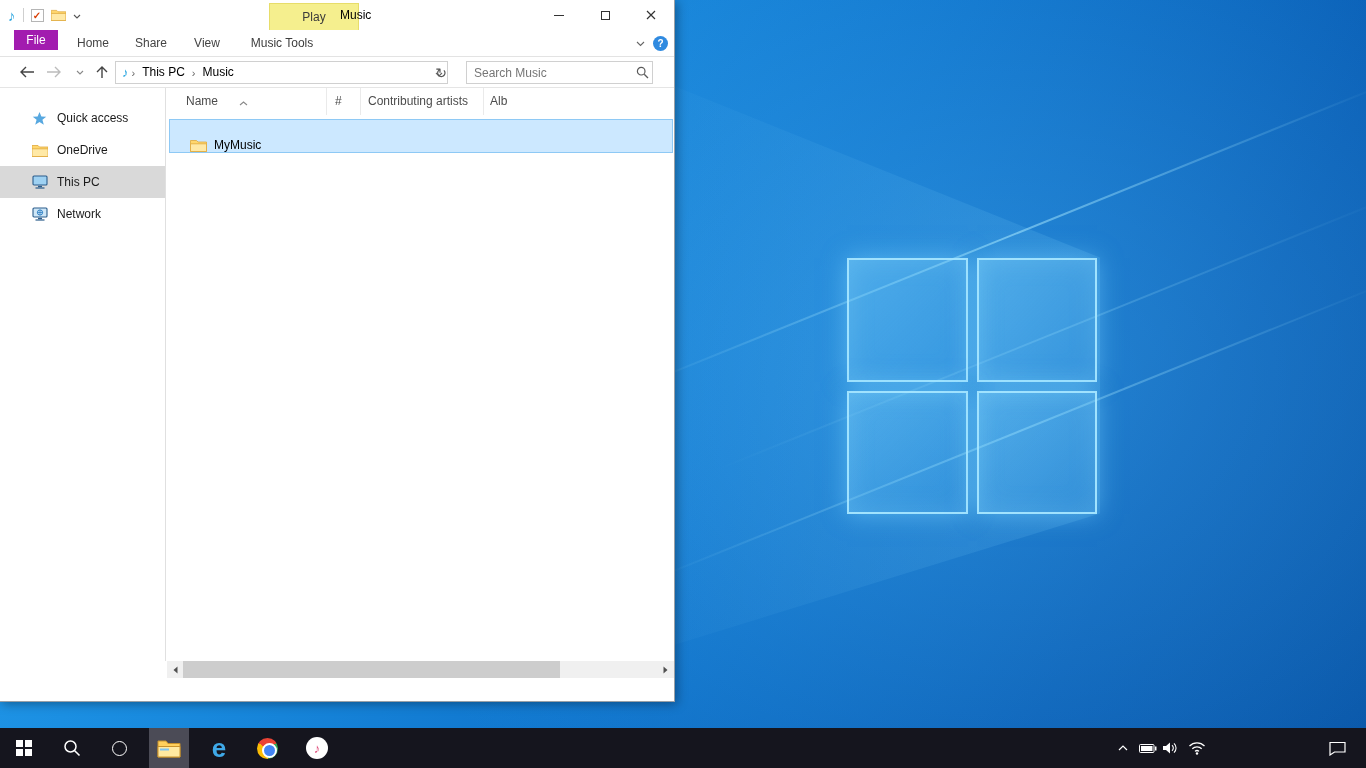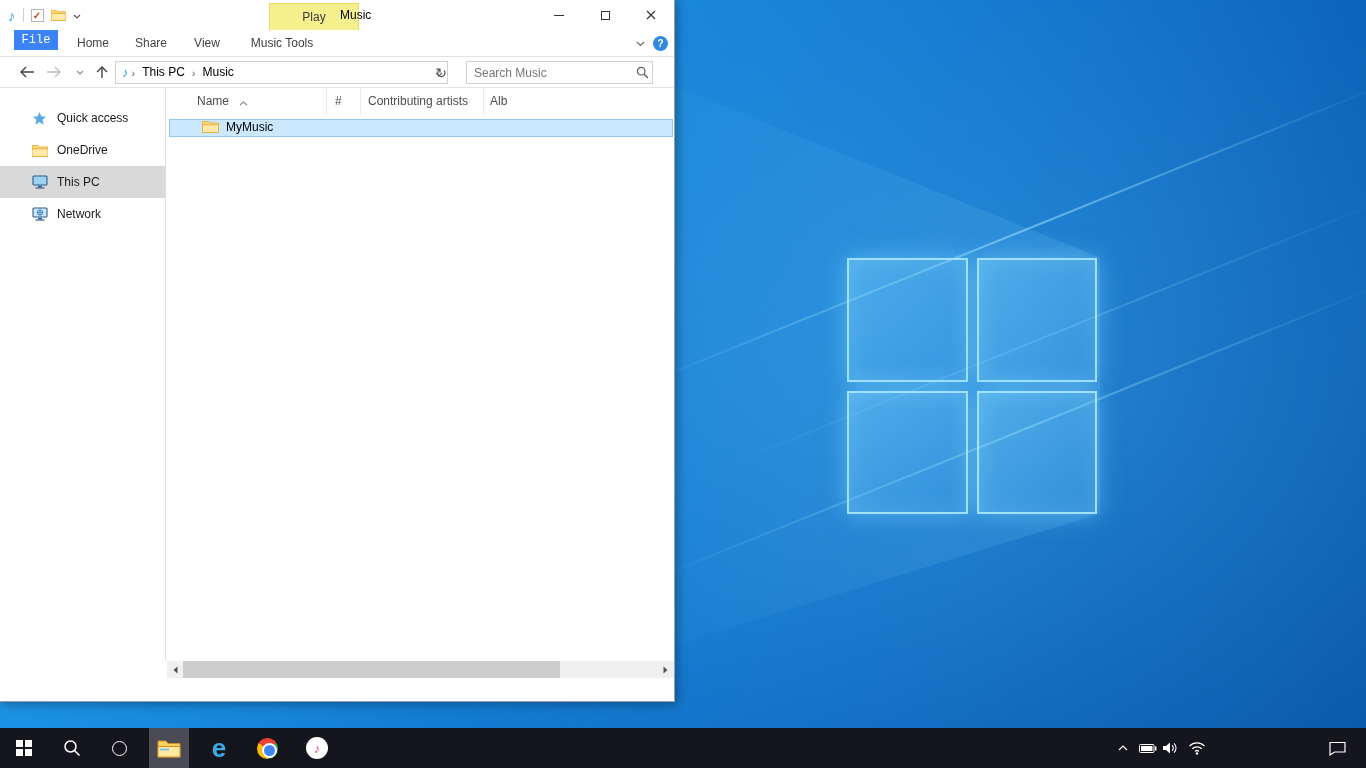--- a/index.html
+++ b/index.html
@@ -43,22 +43,22 @@
     display: flex; align-items: center; justify-content: center; color: #3b3b3b; margin-left: 32px; }
   .window-title { position: absolute; left: 340px; top: 0; height: 30px; line-height: 30px; color: #000; }
   .win-controls { position: absolute; right: 0; top: 0; display: flex; height: 30px; }
   .ctrl { width: 46px; height: 30px; display: flex; align-items: center; justify-content: center; color: #333; }
   .min-glyph { width: 10px; height: 1px; background: #333; }
   .max-glyph { width: 9px; height: 9px; border: 1px solid #333; }
 
   
   .tabrow { position: absolute; top: 30px; left: 0; right: 0; height: 27px; background: #fff;
     border-bottom: 1px solid #e3e3e3; }
-  .file-tab { position: absolute; left: 14px; top: 0; width: 44px; height: 20px; background: #3b82f6;
-    color: #fff; display: flex; align-items: center; justify-content: center; font-family: Liberation Mono, monospace; }
+  .file-tab { position: absolute; left: 14px; top: 0; width: 44px; height: 20px; background: #a21caf;
+    color: #fff; display: flex; align-items: center; justify-content: center; }
   .rtab { position: absolute; top: 0; height: 26px; display: flex; align-items: center;
     justify-content: center; color: #444; }
   .tab-home { left: 70px; width: 46px; } .tab-share { left: 128px; width: 46px; text-align: right; } .tab-view { left: 186px; width: 42px; }
   .contextual-group { position: absolute; left: 238px; top: 0; width: 88px; height: 26px;
     display: flex; align-items: center; justify-content: center; color: #3d3d3d; }
   .ribbon-expand { position: absolute; right: 27px; top: 7px; width: 14px; height: 14px;
     display: flex; align-items: center; justify-content: center; }
   .help-btn { position: absolute; right: 6px; top: 6px; width: 15px; height: 15px; border-radius: 50%;
     background: #2f8ae0; color: #fff; font-size: 10px; font-weight: bold;
     display: flex; align-items: center; justify-content: center; }
@@ -89,28 +89,28 @@
     border-right: 1px solid #e0e0e0; padding-top: 14px; }
   .side-item { height: 32px; display: flex; align-items: center; padding-left: 32px; color: #1a1a1a; cursor: default; }
   .side-item .s-icon { width: 18px; height: 16px; margin-right: 7px; display: flex; align-items: center; }
   .side-item.selected { background: #d9d9d9; }
 
   
   .listpane { position: absolute; left: 167px; top: 88px; right: 1px; height: 573px; background: #fff; }
   .colheaders { position: absolute; left: 0; top: 0; right: 0; height: 27px; display: flex; color: #4c4c4c; }
   .colh { position: relative; height: 27px; line-height: 27px; border-right: 1px solid #eaeaea;
     white-space: nowrap; overflow: hidden; }
-  .col-name { width: 160px; padding-left: 30px; }
+  .col-name { width: 160px; padding-left: 19px; }
   .col-num { width: 34px; padding-left: 8px; }
   .col-title { width: 166px; padding-left: 13px; }
   .col-artists { width: 123px; padding-left: 7px; }
   .col-album { flex: 1; padding-left: 6px; border-right: none; }
   .sort-caret { position: absolute; left: 72px; top: 1px; }
-  .file-row { position: absolute; left: 2px; right: 0; top: 31px; height: 18px; background: #cce8ff;
-    border: 1px solid #8ec9f5; display: flex; align-items: flex-start; padding-left: 32px; color: #000; }
+  .file-row { position: absolute; left: 2px; right: 0; top: 31px; height: 34px; background: #cce8ff;
+    border: 1px solid #8ec9f5; display: flex; align-items: flex-end; padding-left: 20px; color: #000; }
   .file-row .f-icon { margin-right: 7px; display: flex; align-items: center; }
 
   
   .hscroll { position: absolute; left: 167px; top: 661px; width: 507px; height: 17px; background: #f0f0f0; }
   .sb-btn { position: absolute; top: 0; width: 17px; height: 17px; display: flex; align-items: center; justify-content: center; }
   .sb-left { left: 0; } .sb-right { right: 0; }
   .sb-thumb { position: absolute; left: 16px; top: 0; width: 377px; height: 17px; background: #cdcdcd; }
 
   
   .statusbar { position: absolute; left: 0; top: 678px; width: 674px; height: 24px; background: #fff;

